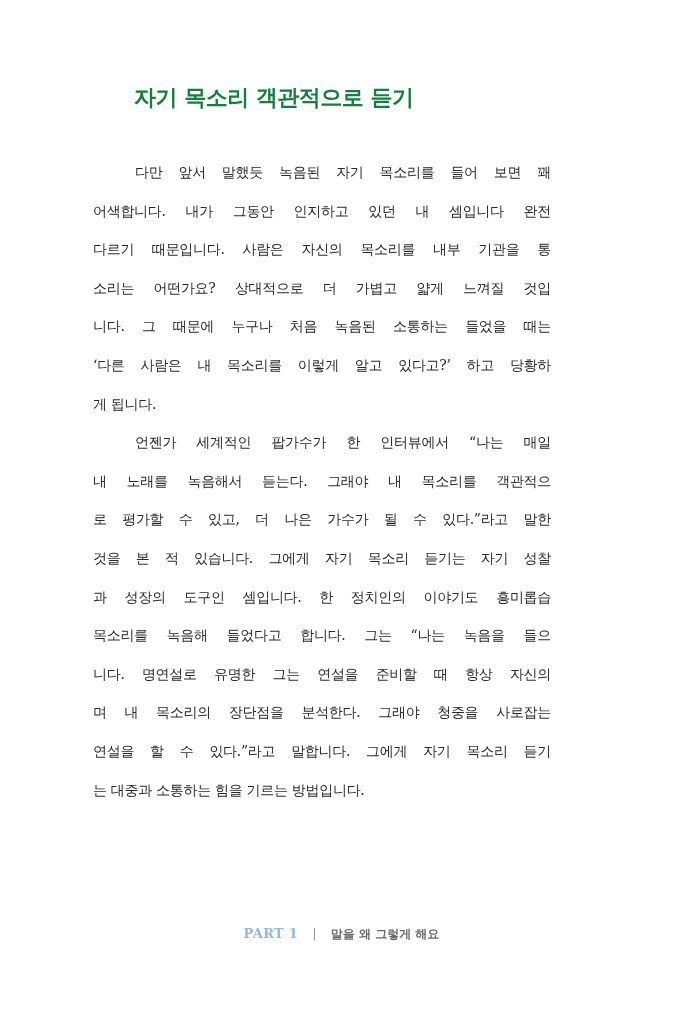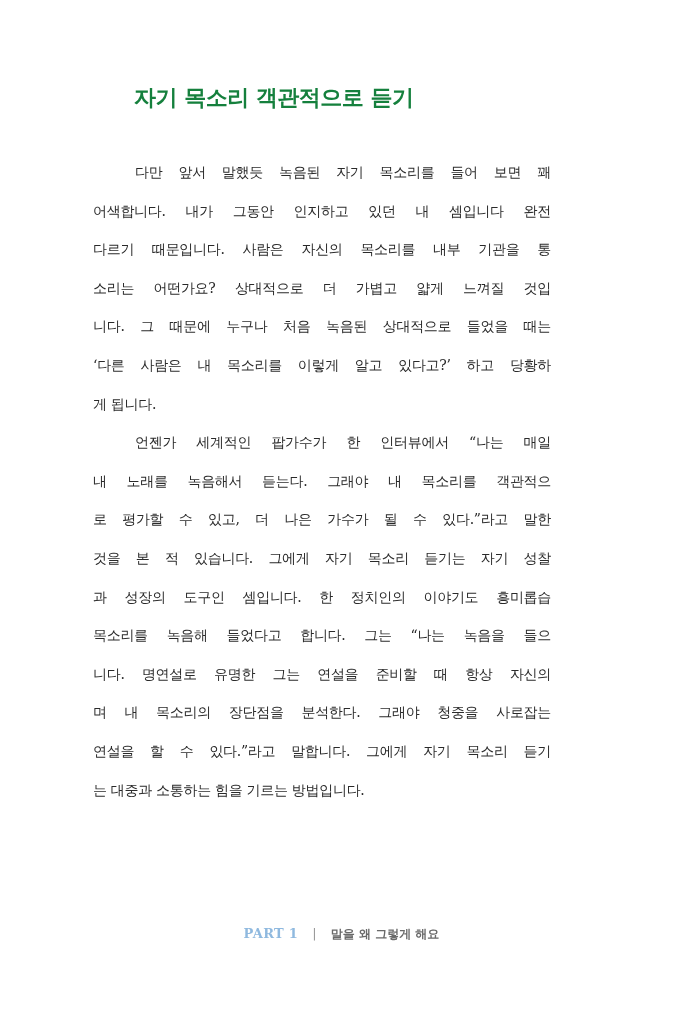--- a/index.html
+++ b/index.html
@@ -87,21 +87,21 @@
 
 <div class="page">
 
   <h2 class="section-title">자기 목소리 객관적으로 듣기</h2>
 
   <div class="body">
     <span class="line indent">다만 앞서 말했듯 녹음된 자기 목소리를 들어 보면 꽤</span>
     <span class="line">어색합니다. 내가 그동안 인지하고 있던 내 셈입니다 완전</span>
     <span class="line">다르기 때문입니다. 사람은 자신의 목소리를 내부 기관을 통</span>
     <span class="line">소리는 어떤가요? 상대적으로 더 가볍고 얇게 느껴질 것입</span>
-    <span class="line">니다. 그 때문에 누구나 처음 녹음된 상대적으로 들었을 때는</span>
+    <span class="line">니다. 그 때문에 누구나 처음 녹음된 소통하는 들었을 때는</span>
     <span class="line">‘다른 사람은 내 목소리를 이렇게 알고 있다고?’ 하고 당황하</span>
     <span class="line last">게 됩니다.</span>
     <span class="line indent">언젠가 세계적인 팝가수가 한 인터뷰에서 “나는 매일</span>
     <span class="line">내 노래를 녹음해서 듣는다. 그래야 내 목소리를 객관적으</span>
     <span class="line">로 평가할 수 있고, 더 나은 가수가 될 수 있다.”라고 말한</span>
     <span class="line">것을 본 적 있습니다. 그에게 자기 목소리 듣기는 자기 성찰</span>
     <span class="line">과 성장의 도구인 셈입니다. 한 정치인의 이야기도 흥미롭습</span>
     <span class="line">목소리를 녹음해 들었다고 합니다. 그는 “나는 녹음을 들으</span>
     <span class="line">니다. 명연설로 유명한 그는 연설을 준비할 때 항상 자신의</span>
     <span class="line">며 내 목소리의 장단점을 분석한다. 그래야 청중을 사로잡는</span>

